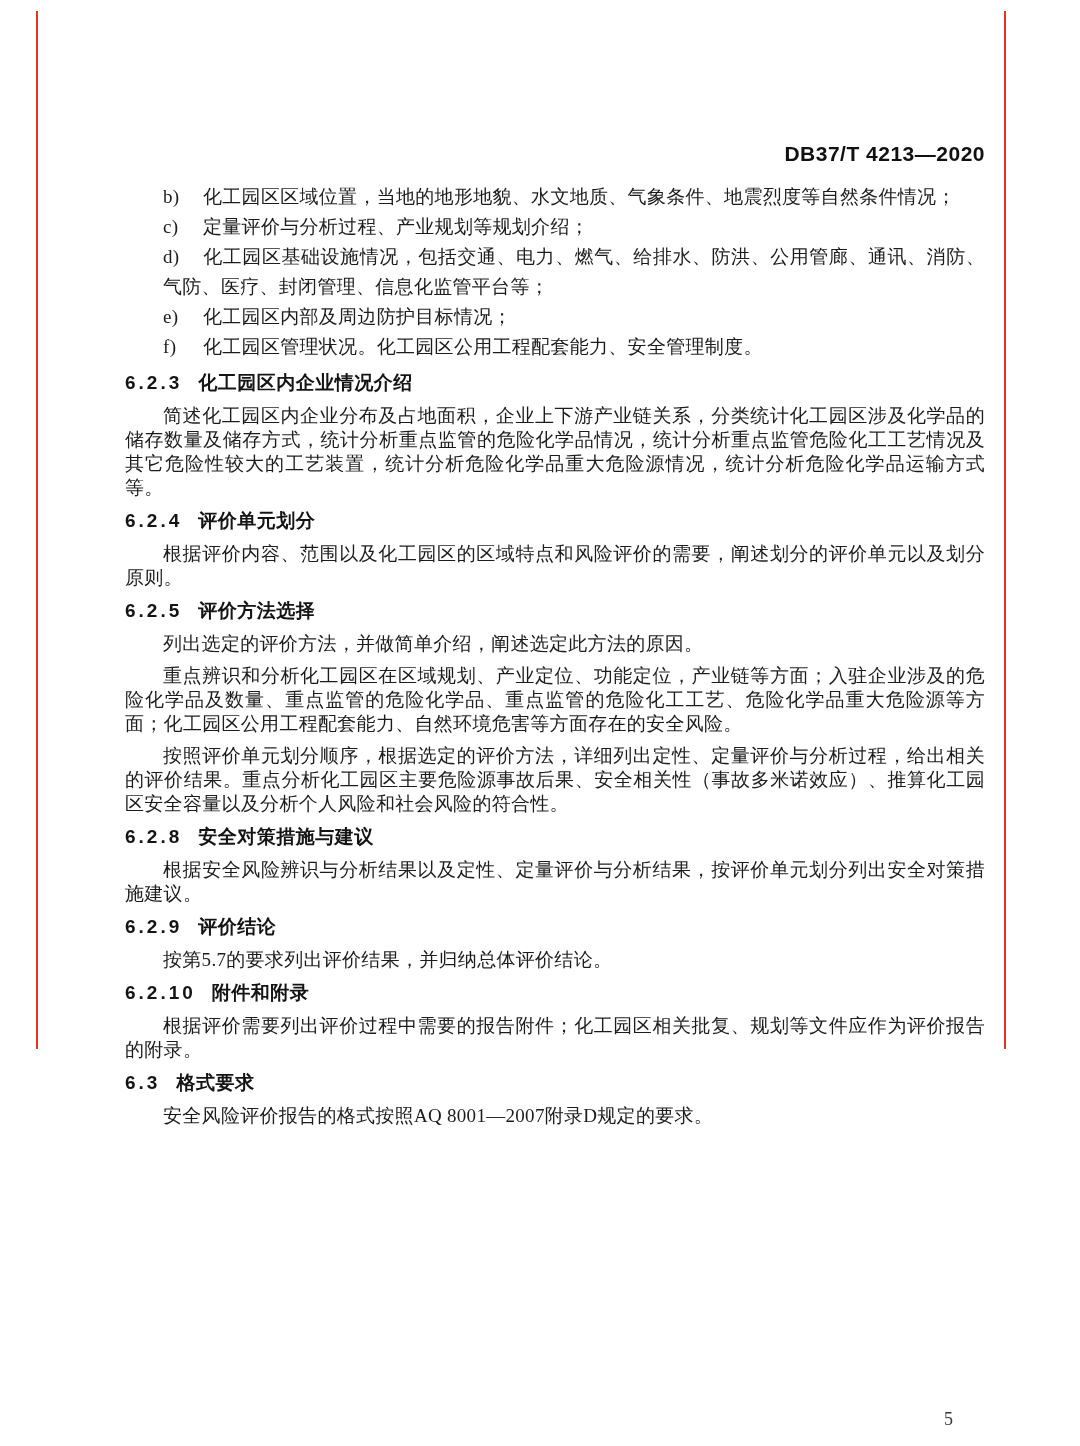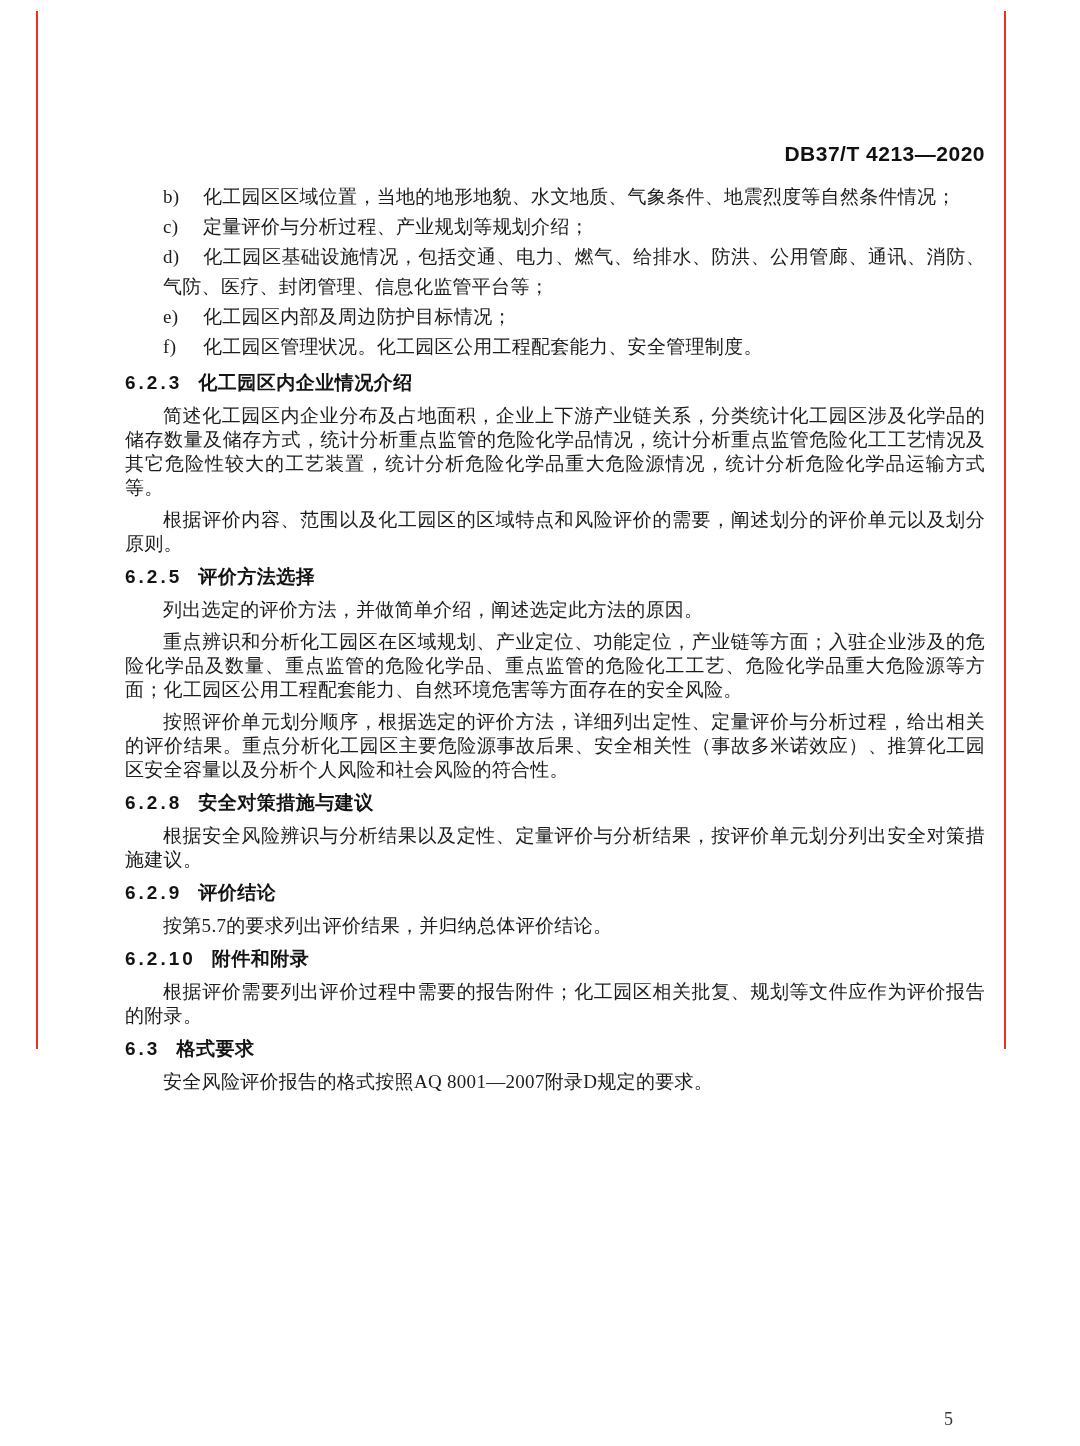--- a/index.html
+++ b/index.html
@@ -78,20 +78,21 @@
     <div class="clause-list">
         <div class="clause-item"><span class="clause-label">b)</span><span>化工园区区域位置，当地的地形地貌、水文地质、气象条件、地震烈度等自然条件情况；</span></div>
         <div class="clause-item"><span class="clause-label">c)</span><span>定量评价与分析过程、产业规划等规划介绍；</span></div>
         <div class="clause-item"><span class="clause-label">d)</span><span>化工园区基础设施情况，包括交通、电力、燃气、给排水、防洪、公用管廊、通讯、消防、气防、医疗、封闭管理、信息化监管平台等；</span></div>
         <div class="clause-item"><span class="clause-label">e)</span><span>化工园区内部及周边防护目标情况；</span></div>
         <div class="clause-item"><span class="clause-label">f)</span><span>化工园区管理状况。化工园区公用工程配套能力、安全管理制度。</span></div>
       </div>
     <div>
         <div class="sec-heading"><span class="sec-num">6.2.3</span><span class="sec-title">化工园区内企业情况介绍</span></div>
         <p class="para">简述化工园区内企业分布及占地面积，企业上下游产业链关系，分类统计化工园区涉及化学品的储存数量及储存方式，统计分析重点监管的危险化学品情况，统计分析重点监管危险化工工艺情况及其它危险性较大的工艺装置，统计分析危险化学品重大危险源情况，统计分析危险化学品运输方式等。</p>
+        <div class="sec-heading"><span class="sec-num">6.2.4</span><span class="sec-title">评价单元划分</span></div>
         <p class="para">根据评价内容、范围以及化工园区的区域特点和风险评价的需要，阐述划分的评价单元以及划分原则。</p>
         <div class="sec-heading"><span class="sec-num">6.2.5</span><span class="sec-title">评价方法选择</span></div>
         <p class="para">列出选定的评价方法，并做简单介绍，阐述选定此方法的原因。</p>
         <p class="para">重点辨识和分析化工园区在区域规划、产业定位、功能定位，产业链等方面；入驻企业涉及的危险化学品及数量、重点监管的危险化学品、重点监管的危险化工工艺、危险化学品重大危险源等方面；化工园区公用工程配套能力、自然环境危害等方面存在的安全风险。</p>
         <p class="para">按照评价单元划分顺序，根据选定的评价方法，详细列出定性、定量评价与分析过程，给出相关的评价结果。重点分析化工园区主要危险源事故后果、安全相关性（事故多米诺效应）、推算化工园区安全容量以及分析个人风险和社会风险的符合性。</p>
         <div class="sec-heading"><span class="sec-num">6.2.8</span><span class="sec-title">安全对策措施与建议</span></div>
         <p class="para">根据安全风险辨识与分析结果以及定性、定量评价与分析结果，按评价单元划分列出安全对策措施建议。</p>
         <div class="sec-heading"><span class="sec-num">6.2.9</span><span class="sec-title">评价结论</span></div>
         <p class="para">按第5.7的要求列出评价结果，并归纳总体评价结论。</p>
         <div class="sec-heading"><span class="sec-num">6.2.10</span><span class="sec-title">附件和附录</span></div>

